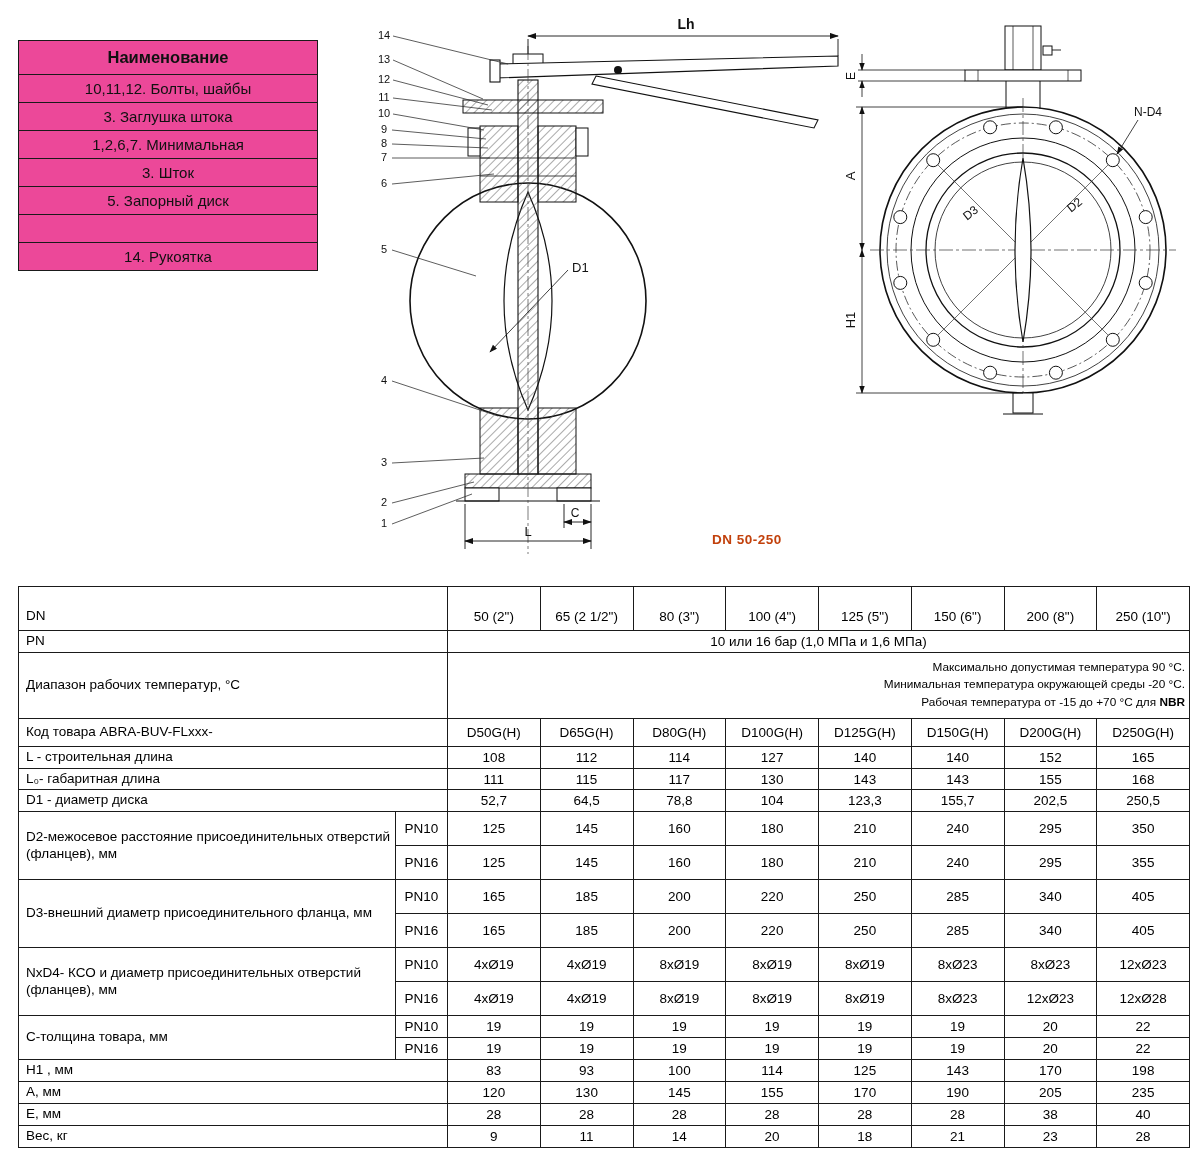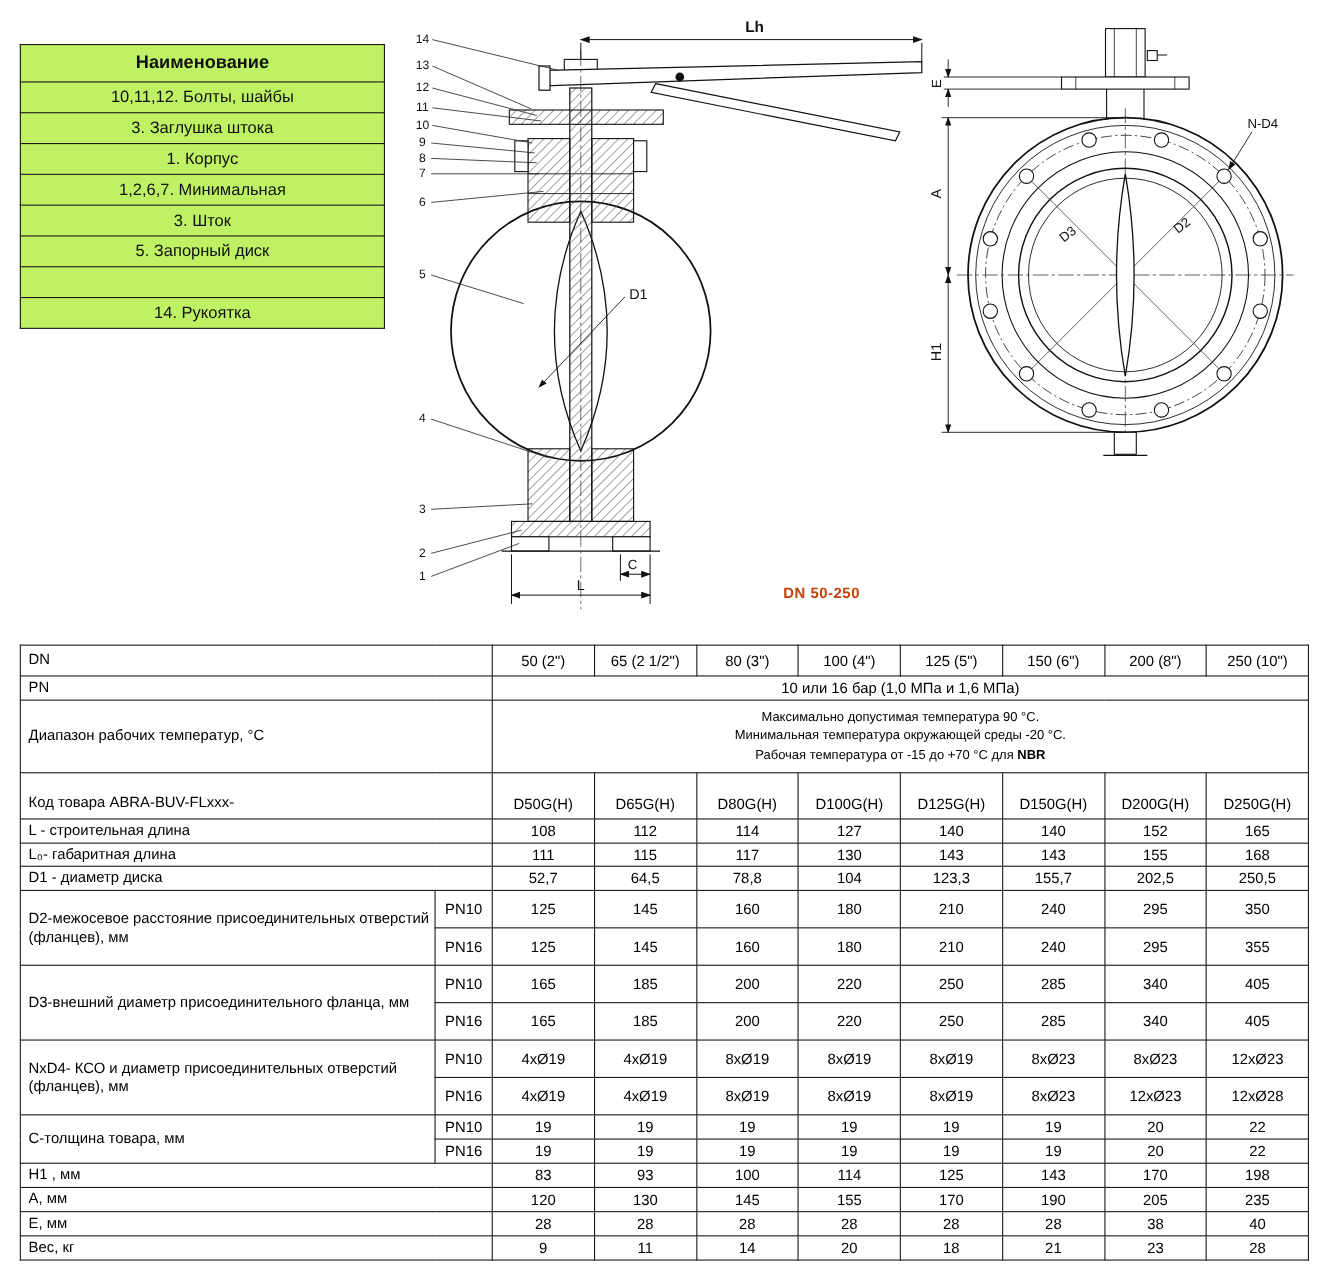--- a/index.html
+++ b/index.html
@@ -1,62 +1,59 @@
 <!DOCTYPE html>
 <html><head>
 <meta charset="utf-8">
 <style>
   *{box-sizing:border-box}
   html,body{margin:0;padding:0;background:#fff}
   body{width:1200px;height:1171px;position:relative;font-family:"Liberation Sans","DejaVu Sans",sans-serif;color:#000}
   .page{position:relative;width:1200px;height:1171px;background:#fff;overflow:hidden}
 
   
-  .parts{position:absolute;left:18px;top:40px;width:332px;border-collapse:collapse;background:#bef264}
+  .parts{position:absolute;left:18px;top:40px;width:300px;border-collapse:collapse;background:#ec4899}
   .parts th,.parts td{border:1.6px solid #1a1a1a;padding:5px 8px;font-size:15px;text-align:center;color:#111}
   .parts th{font-size:16.5px;font-weight:bold;text-align:center;padding:7px 8px}
   .parts tr.spacer td{height:28px}
 
   
   .draw-left{position:absolute;left:368px;top:6px}
   .draw-right{position:absolute;left:846px;top:18px}
   svg text{font-family:"Liberation Sans","DejaVu Sans",sans-serif}
   .caption{position:absolute;left:712px;top:532px;font-weight:bold;font-size:13.5px;letter-spacing:.5px;color:#c2410c}
 
   
   .spec{position:absolute;left:18px;top:586px;width:1172px;border-collapse:collapse;table-layout:fixed;font-size:13.5px;background:#fff}
   .spec td{border:1px solid #1a1a1a;padding:2px 4px;vertical-align:middle;color:#000;overflow:hidden}
   .spec td.lbl{text-align:left;padding-left:7px;line-height:1.25}
   .spec td.val,.spec td.pn{text-align:center}
-  .spec td.temp{font-size:11.8px;text-align:center;padding:6px 4px;line-height:1.5}
-  .spec tr:nth-child(1) td{padding-top:5px;padding-bottom:5px}
-  .spec tr:nth-child(4) td{padding-top:19px;padding-bottom:5px}
+  .spec td.temp{font-size:11.8px;text-align:right;padding:6px 4px;line-height:1.5}
+  .spec tr:nth-child(1) td{padding-top:21px;padding-bottom:5px}
+  .spec tr:nth-child(4) td{padding-top:5px;padding-bottom:5px}
   .spec tr.g-tall td{padding-top:9px;padding-bottom:9px}
   .spec tr.g-short td{padding-top:3px;padding-bottom:3px}
 </style>
 </head>
 <body>
 
 <div class="page">
 
   <table class="parts">
     <thead>
       <tr>
           <th>Наименование</th>
         </tr>
     </thead>
     <tbody>
       <tr>
           <td>10,11,12. Болты, шайбы</td>
         </tr>
       <tr>
           <td>3. Заглушка штока</td>
-        </tr>
-      <tr>
-          <td>1. Корпус</td>
         </tr>
       <tr>
           <td>1,2,6,7. Минимальная</td>
         </tr>
       <tr>
           <td>3. Шток</td>
         </tr>
       <tr>
           <td>5. Запорный диск</td>
         </tr>

